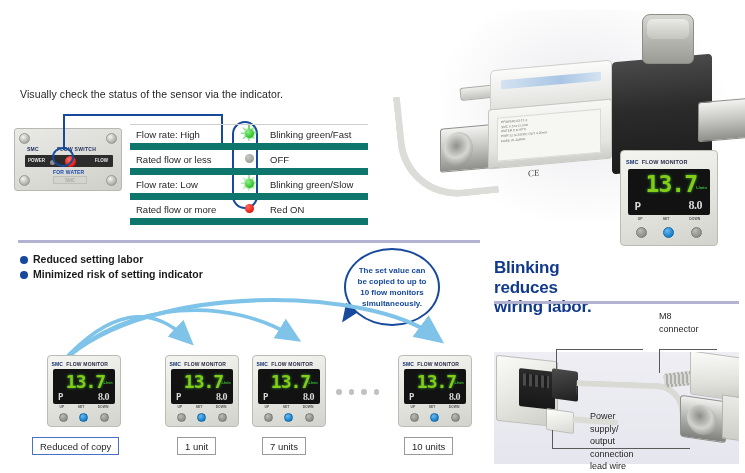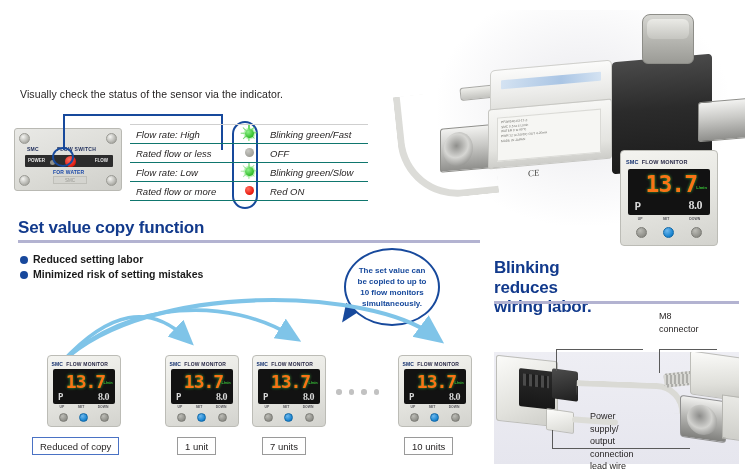--- a/index.html
+++ b/index.html
@@ -82,22 +82,22 @@
     position: absolute; left: 52px; top: 147px;
     width: 22px; height: 20px; border: 2px solid #17499c; border-radius: 50%;
   }
 
   
   .status-table {
     position: absolute; left: 130px; top: 124px;
     border-collapse: collapse; font-size: 9.5px; color: #221f1f;
   }
   .status-table td {
-    border-bottom: 1px solid #0f766e;
-    padding: 3.5px 6px; height: 19px; vertical-align: middle; font-style: italic;
+    border-bottom: 7px solid #0f766e;
+    padding: 3.5px 6px; height: 19px; vertical-align: middle;
   }
   .status-table tr:first-child td { border-top: 1px solid #cfcfcf; }
   .status-table td.cond { width: 104px; }
   .status-table td.dot  { width: 30px; text-align: center; padding: 0; }
   .status-table td.desc { width: 104px; }
   .led {
     display: inline-block; width: 9px; height: 9px; border-radius: 50%;
     vertical-align: middle;
   }
   .led.green {
@@ -212,21 +212,21 @@
     display: flex; align-items: center; gap: 3px;
   }
   .mon-smc { color: #13306e; }
   .mon-screen {
     position: absolute; left: 8%; top: 20%; right: 8%; height: 48%;
     background: #121212; border-radius: 2px; overflow: hidden;
   }
   .mon-main-val {
     position: absolute; right: 16%; top: 4%;
     font-family: "DejaVu Sans Mono", monospace; font-weight: bold;
-    color: #f97316; text-shadow: 0 0 3px rgba(75,240,75,.7);
+    color: #84cc16; text-shadow: 0 0 3px rgba(75,240,75,.7);
     letter-spacing: -1px;
   }
   .mon-unit {
     position: absolute; right: 4%; top: 34%;
     color: #39c939; font-size: 4px; font-weight: bold;
   }
   .mon-sub-p {
     position: absolute; left: 8%; bottom: 6%;
     font-family: "DejaVu Sans Mono", monospace;
     color: #d8d8d8; font-weight: bold;
@@ -511,31 +511,30 @@
         </div>
         <div class="mon-btns">
           <span class="mon-btn" style="width:11px;height:11px"></span>
           <span class="mon-btn blue" style="width:11px;height:11px"></span>
           <span class="mon-btn" style="width:11px;height:11px"></span>
         </div>
       </div>
     </div>
   </div>
 
-  <div class="sec-head" style="left:18px; top:218px;">Set value copy function</div>
   <div class="sec-rule" style="left:18px; top:240px; width:462px;"></div>
 
   <div class="bullet-list" style="left:20px; top:252px;">
     <div>
         <span class="bul"></span>
       <span>Reduced setting labor</span>
       </div>
     <div>
         <span class="bul"></span>
-      <span>Minimized risk of setting mistakes</span>
+      <span>Minimized risk of setting indicator</span>
       </div>
   </div>
 
   <div class="bubble">The set value can be copied to up to 10 flow monitors simultaneously.</div>
   <div class="bubble-tail"></div>
 
   <svg class="arrows" width="480" height="80" viewBox="0 0 480 80">
     <defs>
       <marker id="ah" markerWidth="7" markerHeight="7" refX="4" refY="3.2" orient="auto">
         <path d="M0,0 L7,3.2 L0,6.4 z" fill="#7fc4e8"></path>

